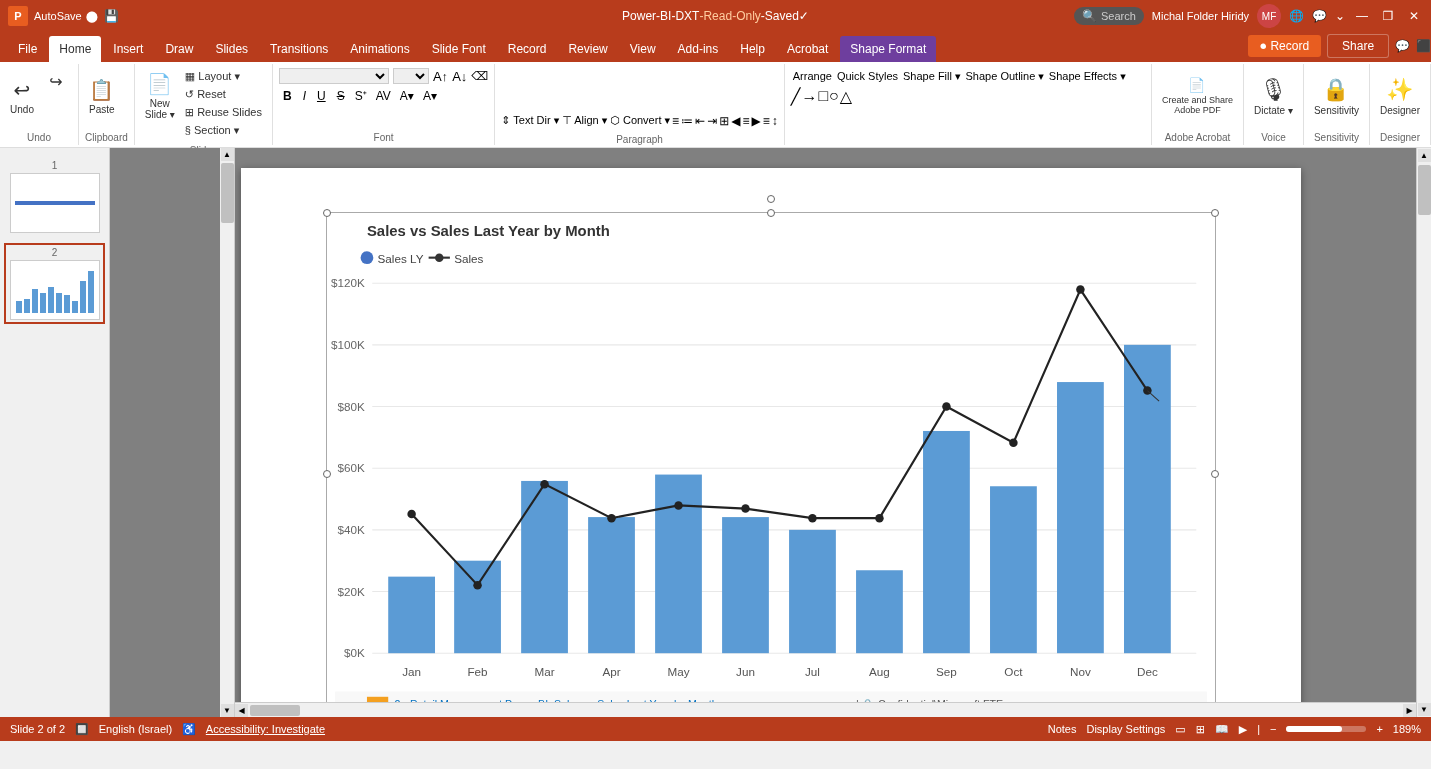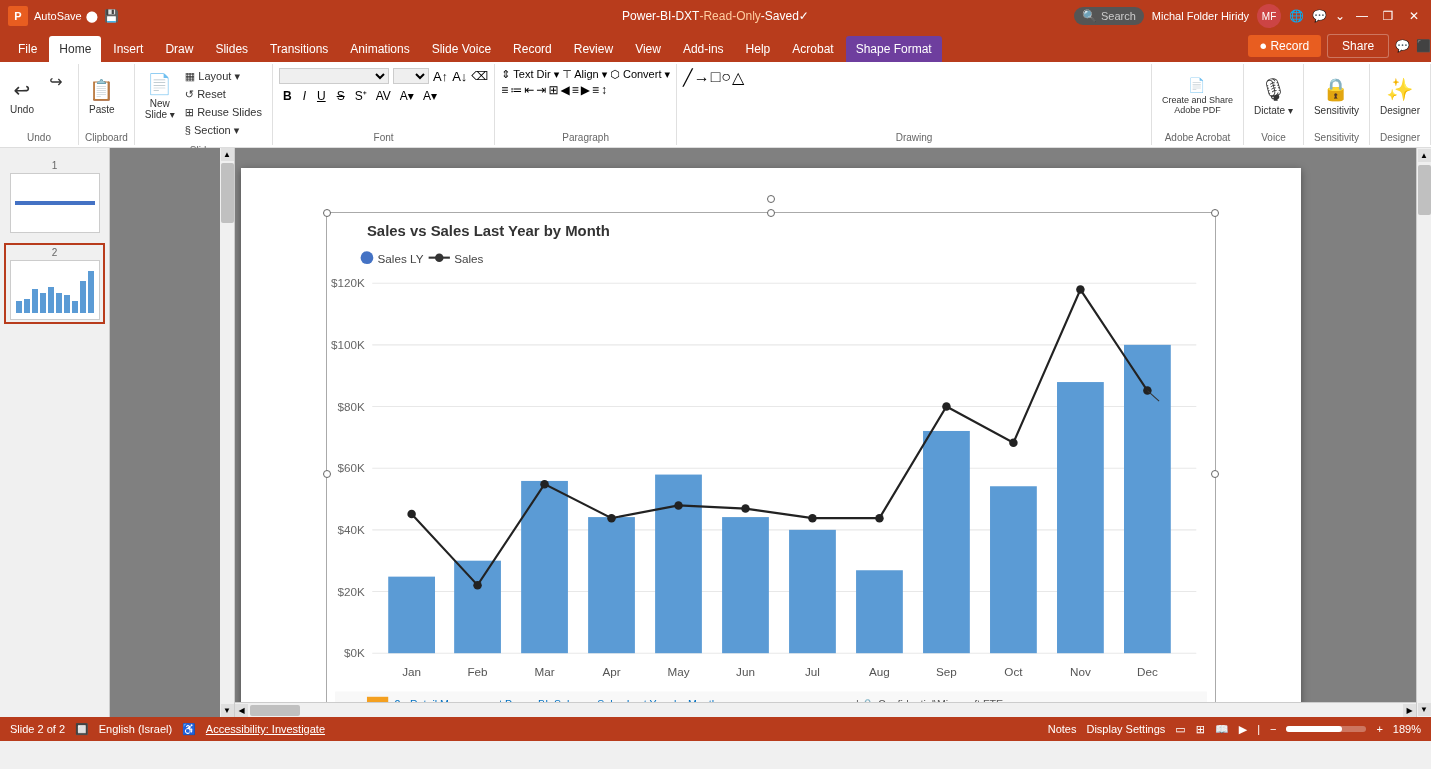--- a/index.html
+++ b/index.html
@@ -221,21 +221,21 @@
 </div>
 
 <div id="ribbon-tabs">
   <div class="ribbon-tab">File</div>
   <div class="ribbon-tab active">Home</div>
   <div class="ribbon-tab">Insert</div>
   <div class="ribbon-tab">Draw</div>
   <div class="ribbon-tab">Slides</div>
   <div class="ribbon-tab">Transitions</div>
   <div class="ribbon-tab">Animations</div>
-  <div class="ribbon-tab">Slide Voice</div>
+  <div class="ribbon-tab">Slide Font</div>
   <div class="ribbon-tab">Record</div>
   <div class="ribbon-tab">Review</div>
   <div class="ribbon-tab">View</div>
   <div class="ribbon-tab">Add-ins</div>
   <div class="ribbon-tab">Help</div>
   <div class="ribbon-tab">Acrobat</div>
   <div class="ribbon-tab shape-format-tab">Shape Format</div>
   <div style="margin-left:auto;display:flex;align-items:center;gap:6px;padding-bottom:4px;">
     <button style="background:#e85d20;color:white;border:none;padding:4px 12px;border-radius:3px;cursor:pointer;font-size:12px;display:flex;align-items:center;gap:4px;">
       <span>⏺</span>
@@ -304,21 +304,21 @@
         <span style="cursor:pointer;padding:1px 3px;">S⁺</span>
         <span style="cursor:pointer;padding:1px 3px;">AV</span>
         <span style="cursor:pointer;padding:1px 3px;">A▾</span>
         <span style="cursor:pointer;padding:1px 3px;">A▾</span>
       </div>
     </div>
     <div class="ribbon-group-label">Font</div>
   </div>
 
   <div class="ribbon-group">
-    <div style="display:flex;flex-direction:column;gap:2px;padding:4px 0;">
+    <div style="display:flex;flex-direction:row;gap:2px;padding:4px 0;margin-top:46px;">
       <div style="display:flex;gap:3px;">
         <span style="cursor:pointer;font-size:11px;">⇕ Text Dir ▾</span>
         <span style="cursor:pointer;font-size:11px;">⊤ Align ▾</span>
         <span style="cursor:pointer;font-size:11px;">⬡ Convert ▾</span>
       </div>
       <div style="display:flex;gap:2px;">
         <span style="cursor:pointer;">≡</span>
         <span style="cursor:pointer;">≔</span>
         <span style="cursor:pointer;">⇤</span>
         <span style="cursor:pointer;">⇥</span>
@@ -329,31 +329,37 @@
         <span style="cursor:pointer;">≡</span>
         <span style="cursor:pointer;">↕</span>
       </div>
     </div>
     <div class="ribbon-group-label">Paragraph</div>
   </div>
 
   <div class="ribbon-group" style="flex:1;">
     <div class="ribbon-buttons" style="flex-wrap:wrap;gap:1px;">
       <div style="display:flex;flex-direction:column;gap:2px;">
+        <div style="display:flex;gap:1px;">
+          <span style="cursor:pointer;font-size:11px;padding:2px;">Arrange</span>
+          <span style="cursor:pointer;font-size:11px;padding:2px;">Quick Styles</span>
+          <span style="cursor:pointer;font-size:11px;padding:2px;">Shape Fill ▾</span>
+          <span style="cursor:pointer;font-size:11px;padding:2px;">Shape Outline ▾</span>
+          <span style="cursor:pointer;font-size:11px;padding:2px;">Shape Effects ▾</span>
+        </div>
         <div style="display:flex;gap:1px;flex-wrap:wrap;max-width:300px;">
 
           <span style="cursor:pointer;font-size:16px;">╱</span>
           <span style="cursor:pointer;font-size:16px;">→</span>
           <span style="cursor:pointer;font-size:16px;">□</span>
           <span style="cursor:pointer;font-size:16px;">○</span>
           <span style="cursor:pointer;font-size:16px;">△</span>
         </div>
       </div>
     </div>
-    <div class="ribbon-group-label">Drawing</div>
   </div>
 
 
   <div class="ribbon-group">
     <div class="ribbon-buttons">
       <div class="ribbon-btn">
           <div class="icon" style="font-size:14px;">📄</div>
           <div style="font-size:9px;text-align:center;">Create and Share<br>Adobe PDF</div>
         </div>
     </div>

